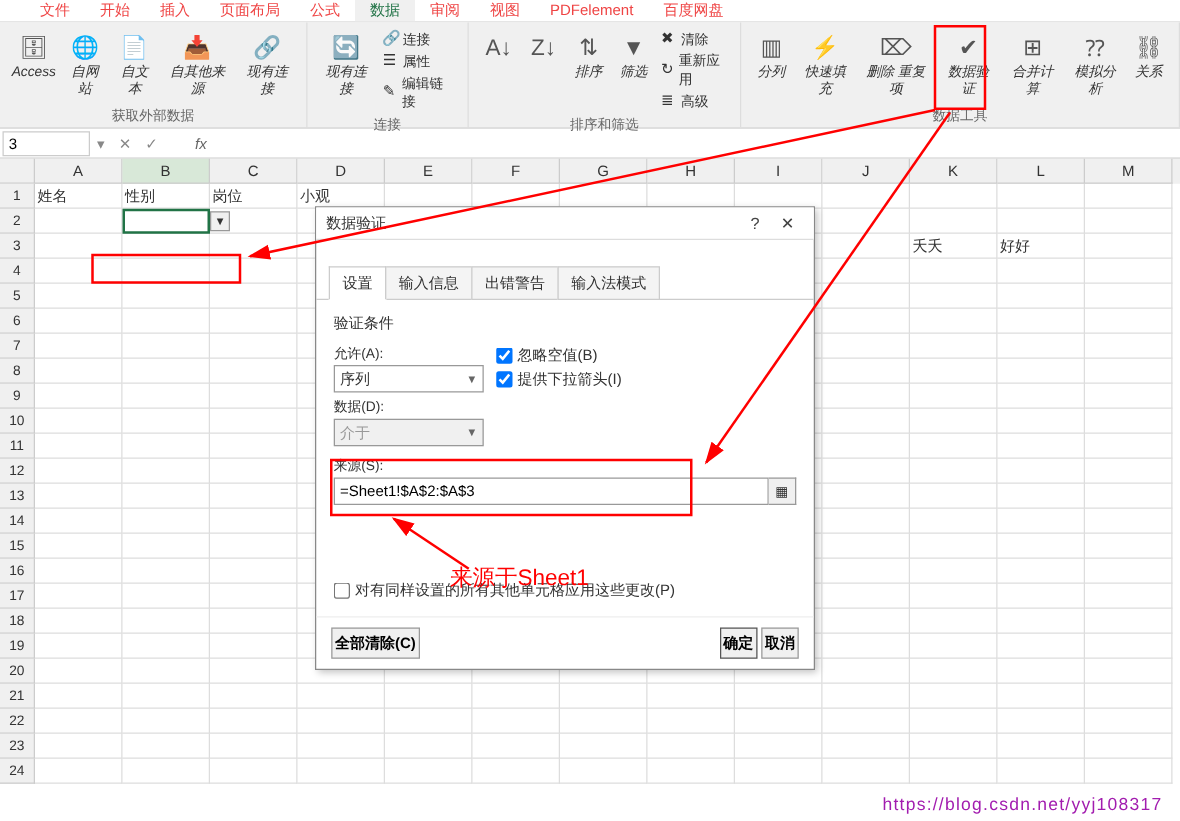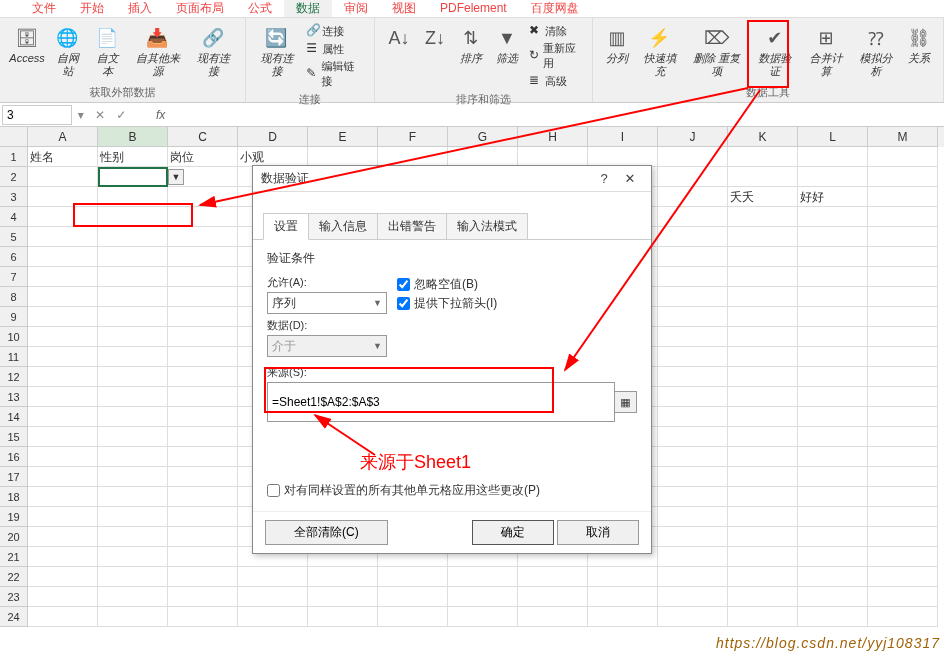--- a/index.html
+++ b/index.html
@@ -58,33 +58,33 @@
 .dlg-body { padding: 10px 14px; border-top: 1px solid #ccc; margin-top: -1px; }
 .dlg-section-label { font-size: 12px; margin-bottom: 6px; }
 .dlg-row { display: flex; align-items: center; margin: 2px 0; }
 .dlg-left-col { width: 130px; }
 .dlg-label { font-size: 11px; color: #333; margin: 2px 0; }
 .dlg-select { width: 120px; height: 22px; border: 1px solid #999; font-size: 12px; display: flex; align-items: center; justify-content: space-between; padding: 0 4px; background: #fff; }
 .dlg-select.disabled { color: #999; background: #f0f0f0; }
 .dlg-caret { font-size: 9px; color: #666; }
 .dlg-checkbox { margin-right: 4px; }
 .dlg-input-row { display: flex; align-items: center; }
-.dlg-input { flex: 1; height: 40px; border: 1px solid #999; padding: 0 4px; font-size: 12px; }
+.dlg-input { flex: 1; height: 22px; border: 1px solid #999; padding: 0 4px; font-size: 12px; }
 .dlg-range-btn { width: 22px; height: 22px; border: 1px solid #999; border-left: none; display: flex; align-items: center; justify-content: center; font-size: 11px; background: #f0f0f0; cursor: pointer; }
 .dlg-footer { padding: 8px 12px; display: flex; justify-content: space-between; border-top: 1px solid #eee; }
-.dlg-btn { padding: 3px 28px; border: 1px solid #999; background: #f0f0f0; font-size: 12px; cursor: pointer; }
+.dlg-btn { padding: 3px 2px; border: 1px solid #999; background: #f0f0f0; font-size: 12px; cursor: pointer; font-weight: bold; }
 .dlg-btn.primary { border: 1px solid #555; }
 
 
 .annot-text { position: absolute; color: red; font-size: 18px; }
 
 
 .arrow-svg { position: absolute; top: 0; left: 0; pointer-events: none; }
 
-.watermark { position: absolute; bottom: 6px; right: 4px; color: #a16207; font-size: 14px; font-style: italic; letter-spacing: 1px; }
+.watermark { position: absolute; bottom: 6px; right: 14px; color: #a21caf; font-size: 14px; letter-spacing: 1px; }
 </style>
 </head>
 <body>
 
 <div class="ribbon-tabs">
   <div class="ribbon-tab">文件</div>
   <div class="ribbon-tab">开始</div>
   <div class="ribbon-tab">插入</div>
   <div class="ribbon-tab">页面布局</div>
   <div class="ribbon-tab">公式</div>

